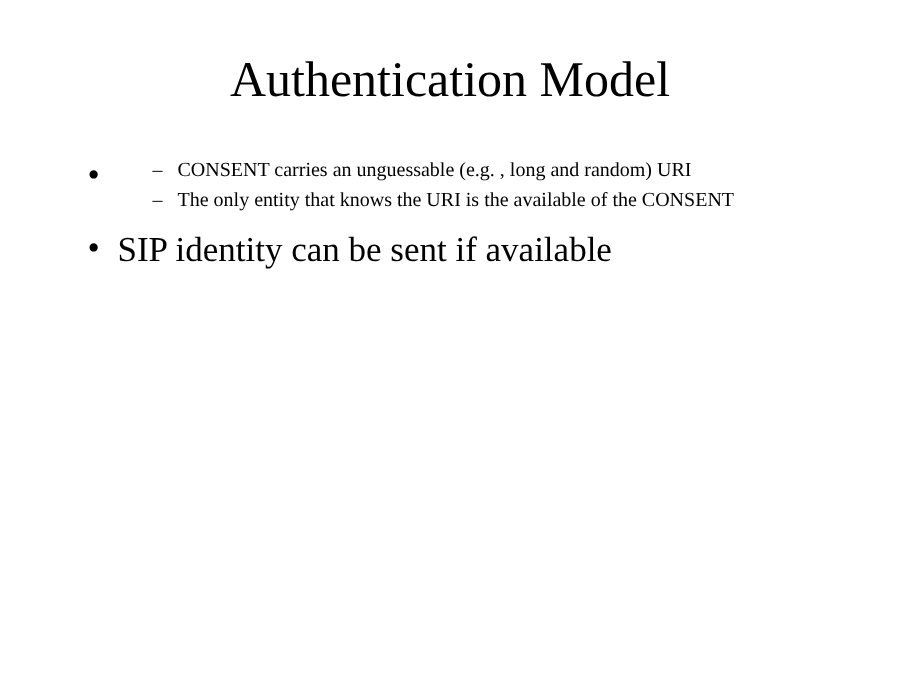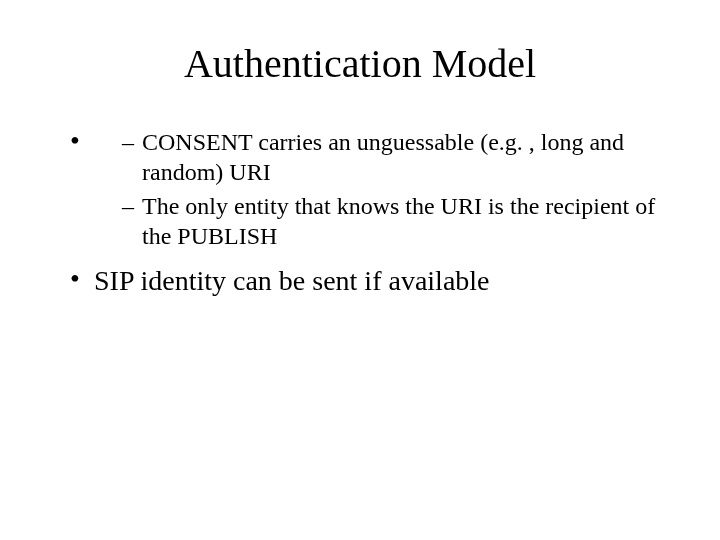--- a/index.html
+++ b/index.html
@@ -43,21 +43,21 @@
     font-size: 28px;
     line-height: 1;
   }
   ul.level2 {
     list-style: none;
     padding-left: 28px;
     margin-top: 8px;
     margin-bottom: 14px;
   }
   ul.level2 > li {
-    font-size: 24px;
+    font-size: 16px;
     margin-bottom: 4px;
     position: relative;
     padding-left: 20px;
     line-height: 1.25;
   }
   ul.level2 > li::before {
     content: "–";
     position: absolute;
     left: 0;
     top: 0;
@@ -66,20 +66,20 @@
 </head>
 <body>
 
 <div class="slide">
   <div class="title">Authentication Model</div>
 
   <ul class="level1">
     <li>
       <ul class="level2">
         <li>CONSENT carries an unguessable (e.g. , long and random) URI</li>
-        <li>The only entity that knows the URI is the recipient of the PUBLISH</li>
+        <li>The only entity that knows the URI is the available of the CONSENT</li>
       </ul>
     </li>
     <li>
       <span>SIP identity can be sent if available</span>
     </li>
   </ul>
 </div>
 
 </body></html>

